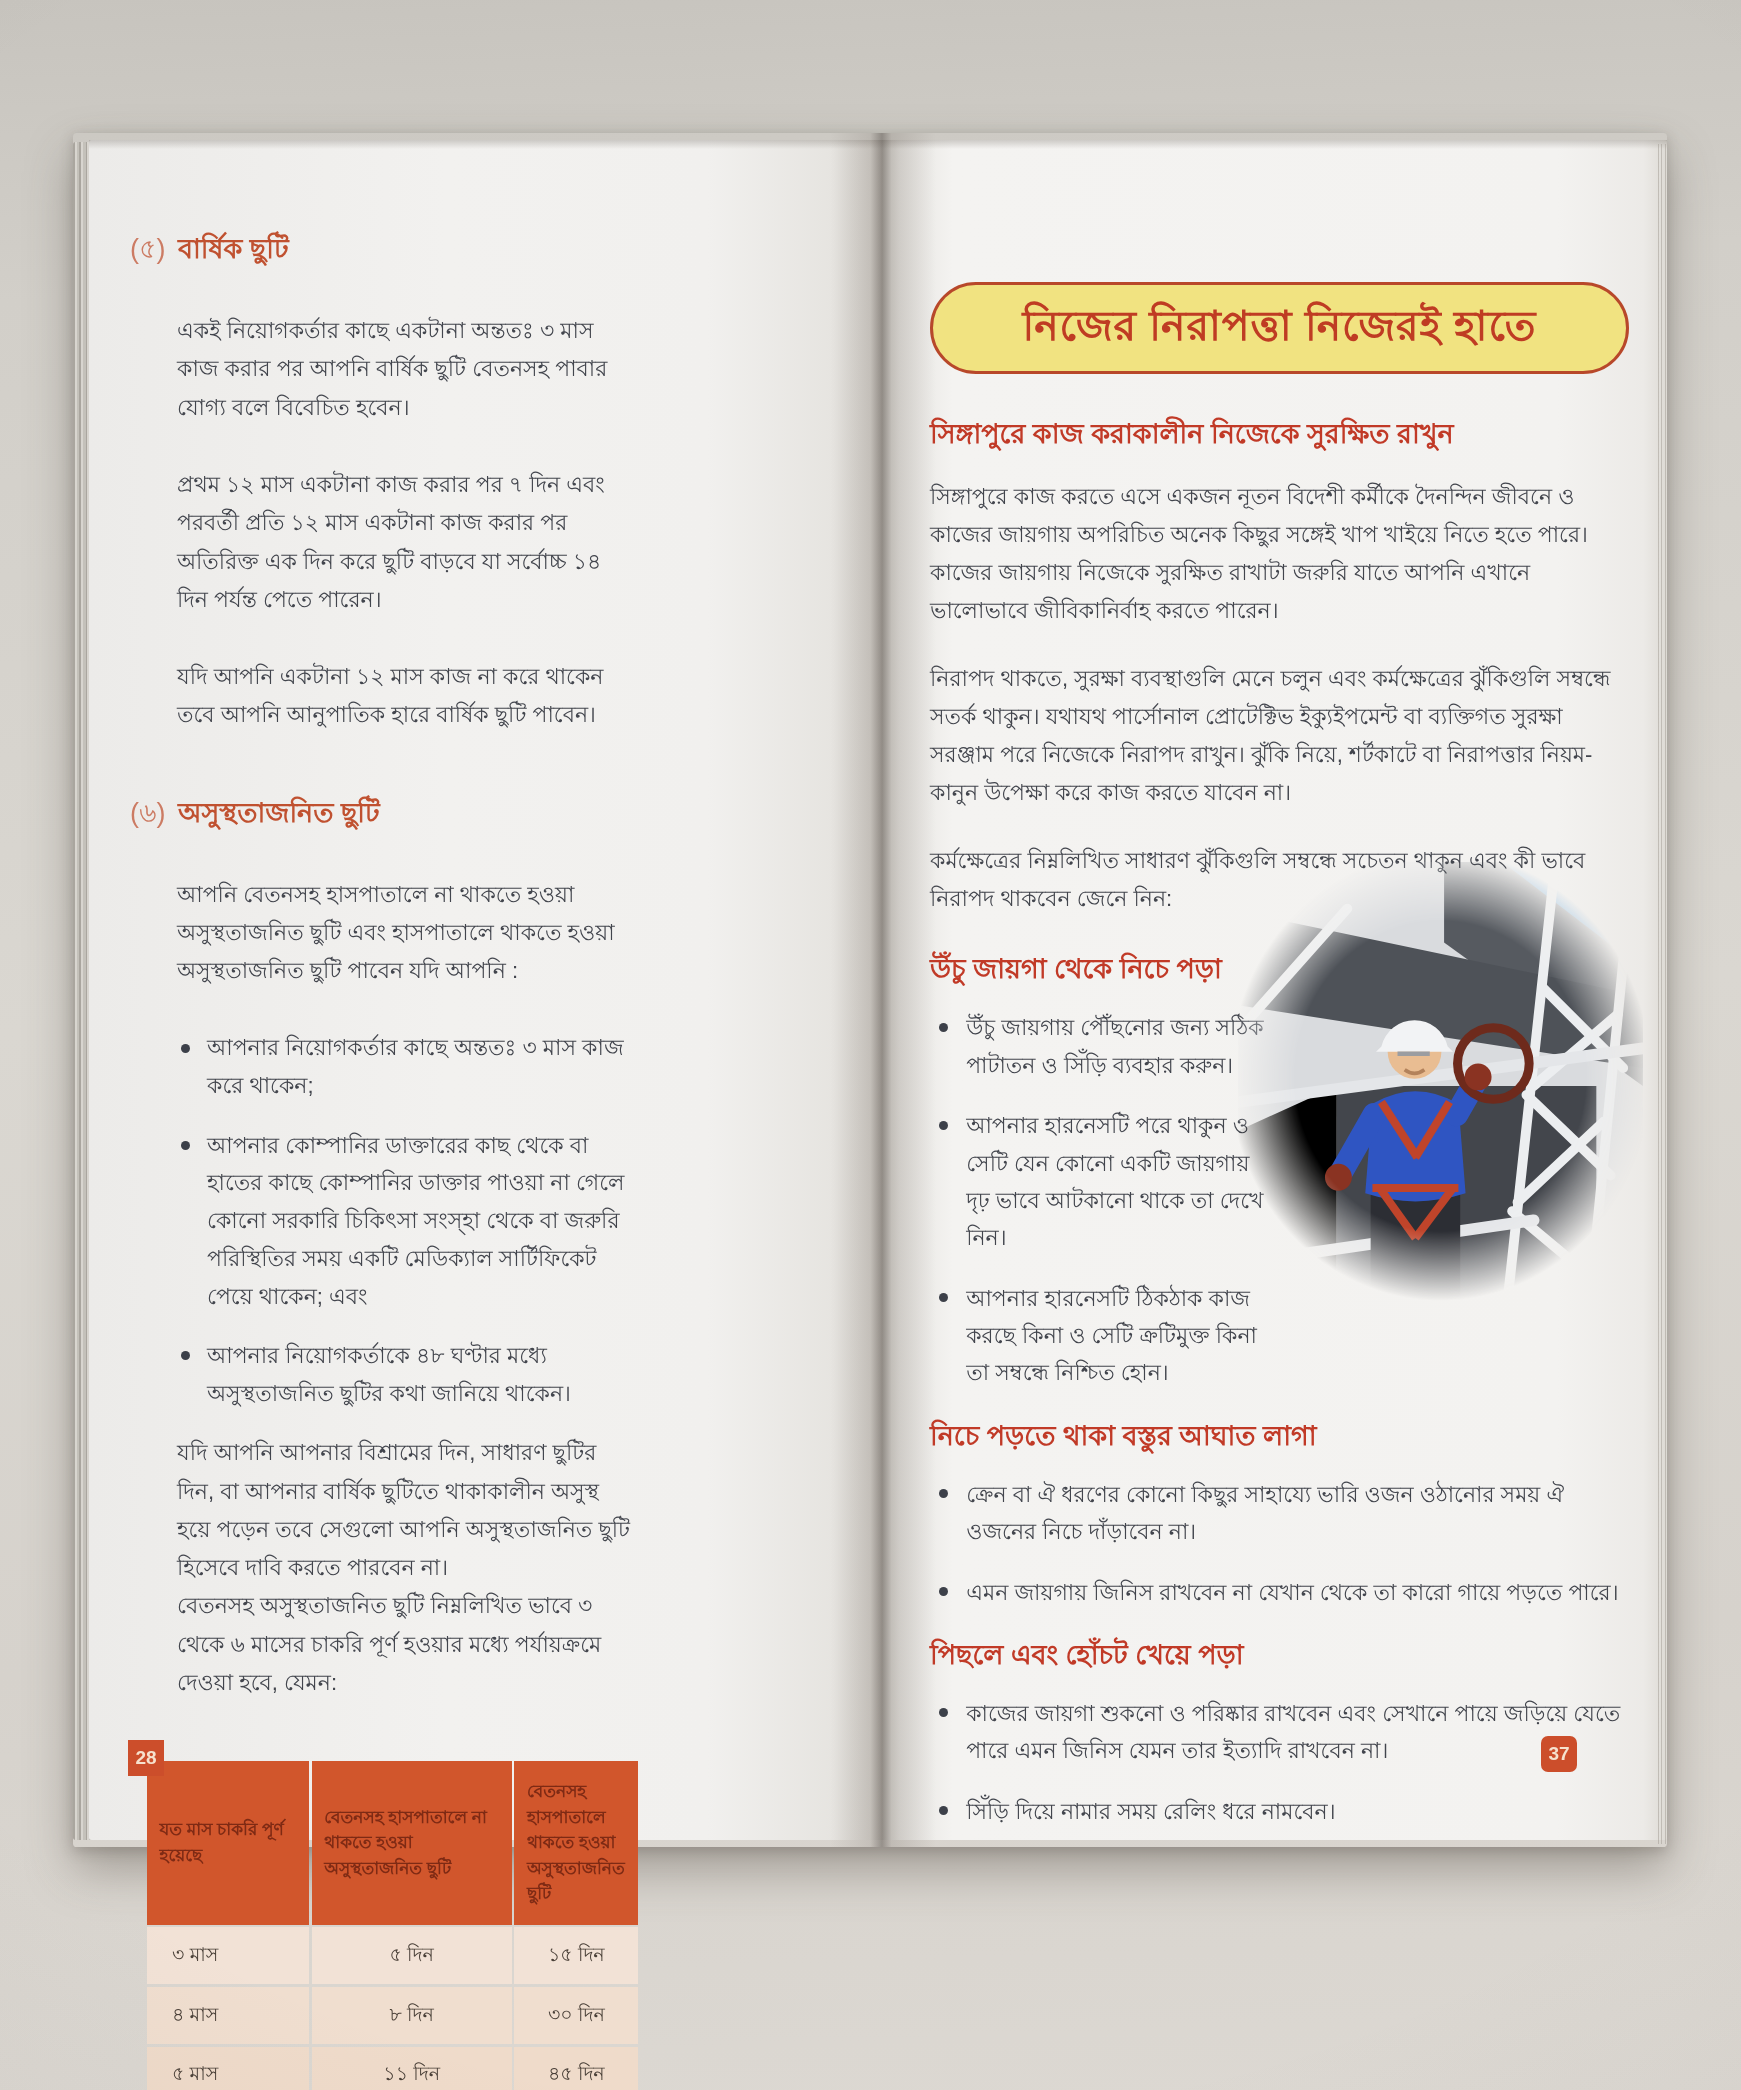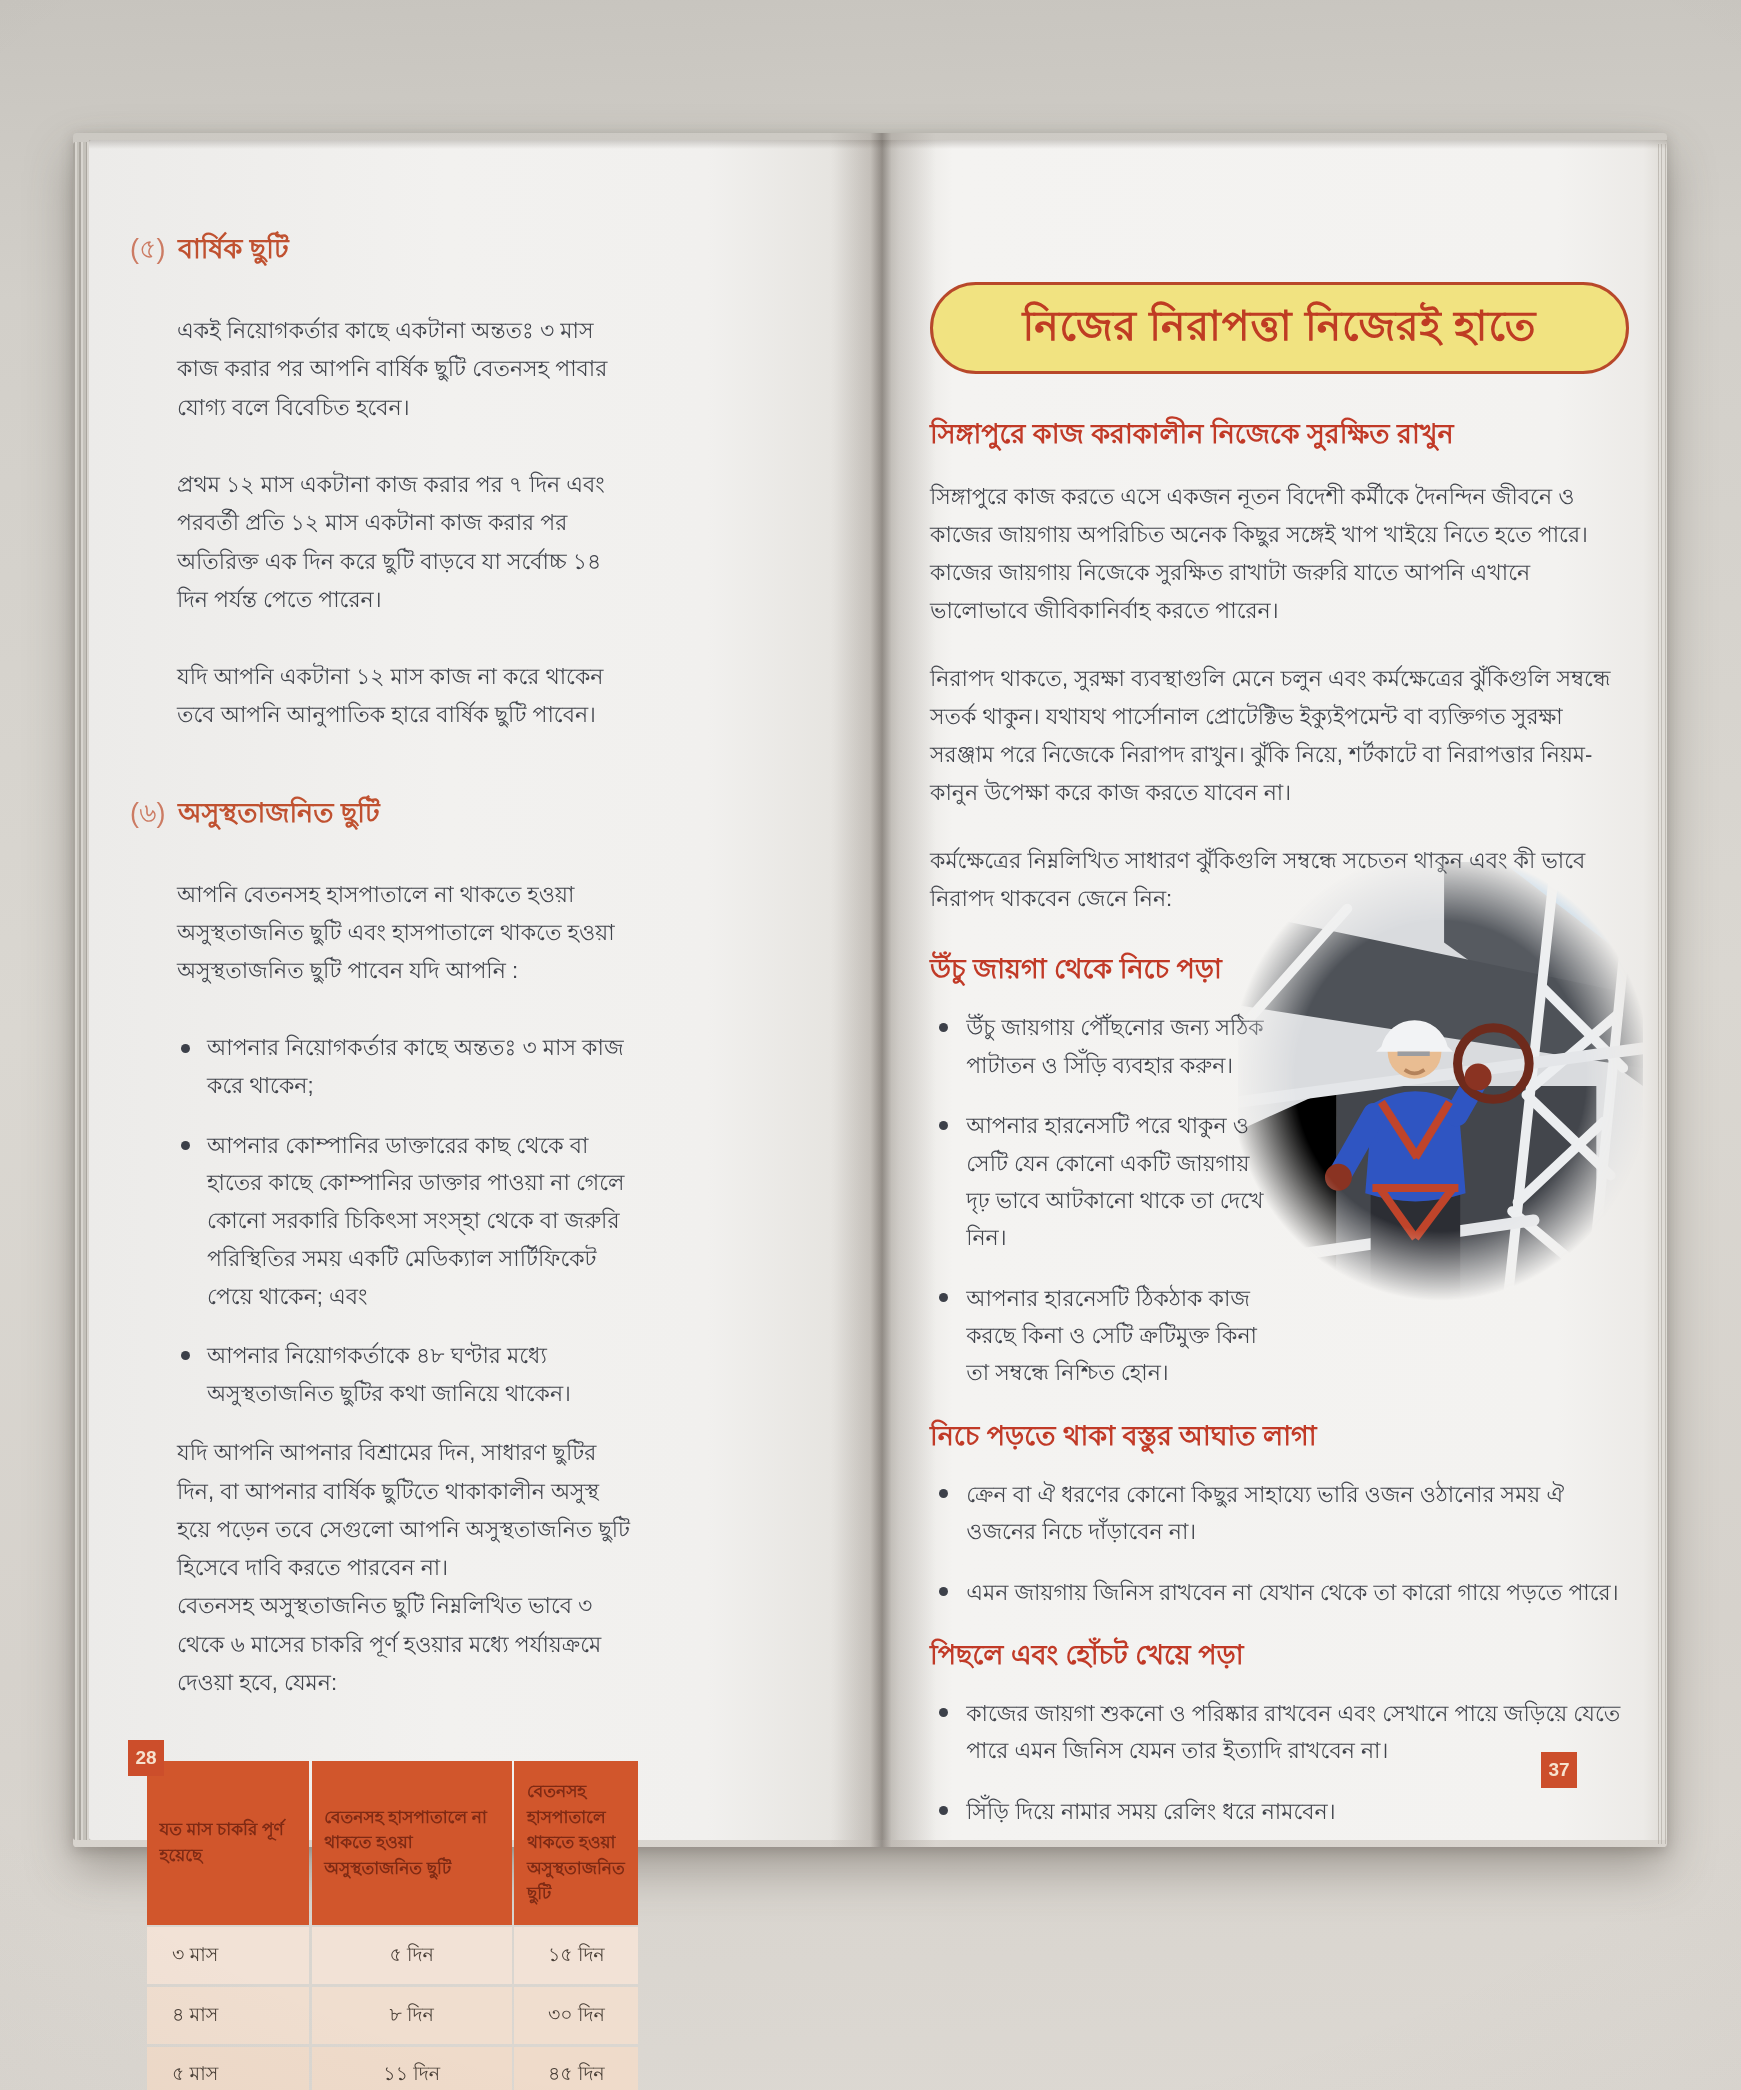--- a/index.html
+++ b/index.html
@@ -37,21 +37,21 @@
   ul.dots li{position:relative;padding-left:30px;margin:0 0 21.5px 0;font-size:22px;line-height:1.72;}
   ul.dots li::before{content:"";position:absolute;left:3.6px;top:14.3px;width:9px;height:9px;border-radius:50%;background:#3c4049;}
   .leave-table{display:grid;grid-template-columns:162px 200px 124px;gap:2.7px;margin:59px 0 0 17px;}
   .leave-table .hcell{background:#d1562c;color:#7e2a14;font-weight:bold;font-size:17px;line-height:1.5;padding:18px 12.5px;display:flex;align-items:center;}
   .leave-table .cell{font-size:19px;color:#4a4038;display:flex;align-items:center;justify-content:center;padding:12.5px 7.2px;}
   .leave-table .cell.first{justify-content:flex-start;padding-left:25px;}
   .r1{background:#f2e2d6;} .r2{background:#f0decf;} .r3{background:#efdbca;}
   .page-badge{position:absolute;width:36px;height:36px;display:flex;align-items:center;justify-content:center;
     background:#cc4e2b;color:#f6e2ce;font-weight:bold;font-size:19px;z-index:6;}
   .badge-36{left:39px;bottom:64px;}
-  .badge-37{right:90px;bottom:52px;}
+  .badge-37{right:90px;bottom:68px;border-radius:7px;}
 
   
   .content-right{position:absolute;left:48px;top:142px;width:699px;}
   .banner{height:86px;border:3.6px solid #b8482a;border-radius:48px;background:#f1e381;
     display:flex;align-items:center;justify-content:center;
     color:#bf3c23;font-weight:bold;font-size:41px;letter-spacing:0.9px;margin-bottom:39px;}
   .sub-head{color:#c13a27;font-weight:bold;font-size:27px;margin:0 0 19.7px 0;}
   .rpar{font-size:22px;line-height:1.73;margin:0 0 30px 0;}
   .hz-head{color:#c13a27;font-weight:bold;font-size:27px;margin:7.2px 0 16px 0;}
   .hz1{position:relative;}

